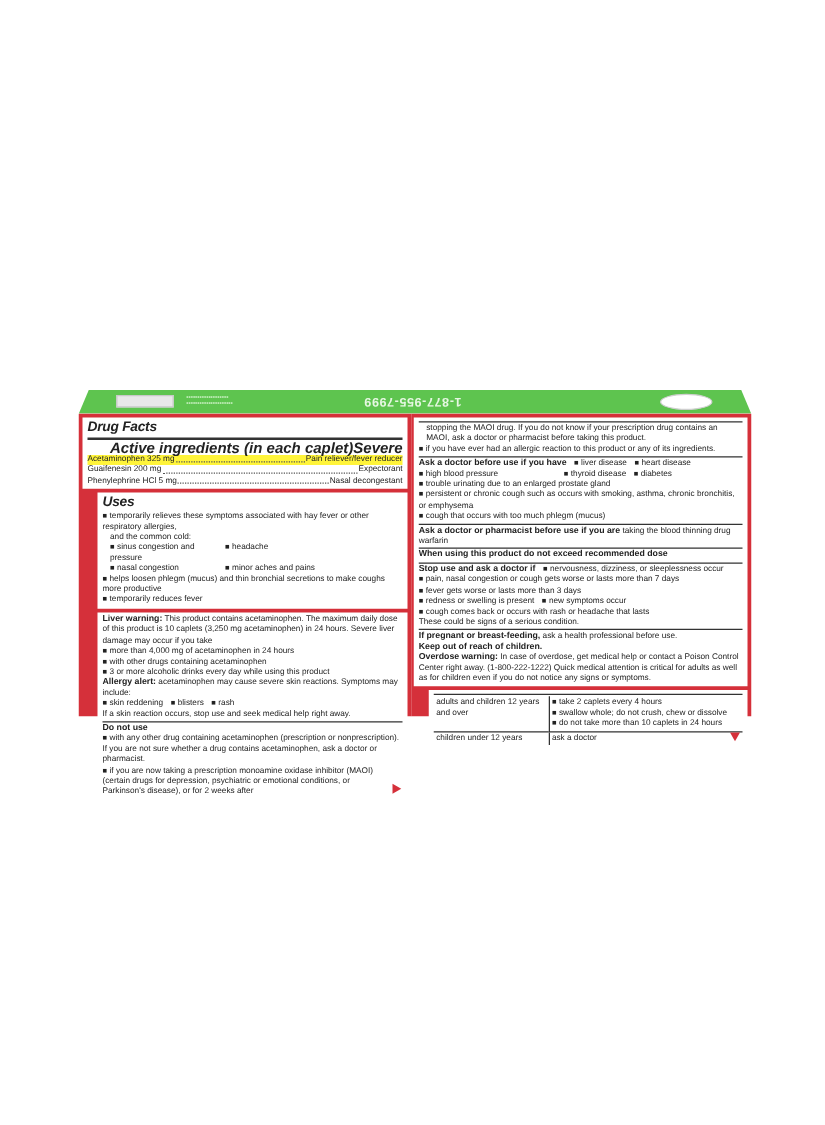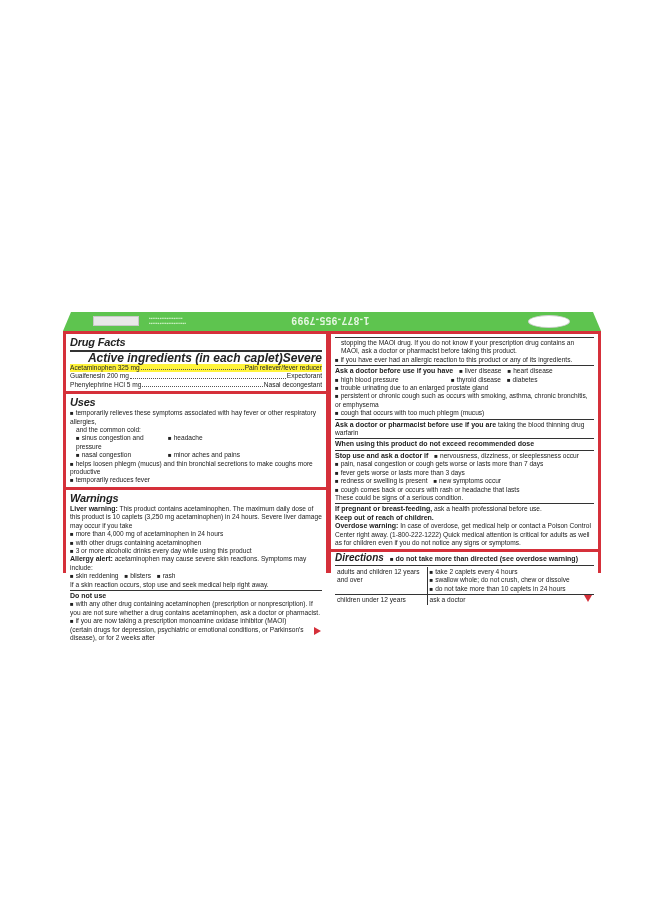--- a/index.html
+++ b/index.html
@@ -29,21 +29,21 @@
     background: #ffffff; border: 1px solid #cfcfcf;
   }
 
   .panel {
     position: absolute; top: 19px; height: 242px; background: #d5303a; padding: 3px;
   }
   .panel.left { left: 0; width: 266px; }
   .panel.right { left: 266px; width: 272px; padding-left: 2px; }
 
   .section { background: #ffffff; padding: 2px 4px; font-size: 6.6px; line-height: 8.4px; color: #222; }
-  .section + .section { margin-top: 3px; }
+  .section + .section { margin-top: 3px; margin-left: 12px; }
 
   .title-big { font-size: 11px; line-height: 13px; font-weight: bold; font-style: italic; letter-spacing: -0.2px; }
   .title-big .cont { font-weight: normal; font-style: normal; font-size: 9px; }
   .rule-thin { border-top: 1px solid #333; margin: 1px 0; }
   .rule-thick { border-top: 2px solid #333; margin: 1px 0; }
 
   .ai-head { display: flex; justify-content: flex-end; font-weight: bold; font-style: italic; font-size: 12px; line-height: 11px; }
   .ing-row { display: flex; align-items: flex-end; font-size: 6.6px; line-height: 8.4px; }
   .ing-row .dots { flex: 1; border-bottom: 1px dotted #555; margin: 0 1px 2px; }
   .ing-row.hl { background: #fff43a; }
@@ -110,21 +110,20 @@
         <span class="bul">sinus congestion and pressure</span>
         <span class="bul">headache</span>
         <span class="bul">nasal congestion</span>
         <span class="bul">minor aches and pains</span>
       </div>
       <div class="bul">helps loosen phlegm (mucus) and thin bronchial secretions to make coughs more productive</div>
       <div class="bul">temporarily reduces fever</div>
     </div>
 
     <div class="section" style="height:150px;position:relative;">
-      <div class="title-big">Warnings</div>
       <div><span class="b">Liver warning:</span> <span>This product contains acetaminophen. The maximum daily dose of this product is 10 caplets (3,250 mg acetaminophen) in 24 hours. Severe liver damage may occur if you take</span></div>
       <div class="bul">more than 4,000 mg of acetaminophen in 24 hours</div>
       <div class="bul">with other drugs containing acetaminophen</div>
       <div class="bul">3 or more alcoholic drinks every day while using this product</div>
       <div><span class="b">Allergy alert:</span> <span>acetaminophen may cause severe skin reactions. Symptoms may include:</span></div>
       <div class="row-flex">
         <span class="bul">skin reddening</span>
         <span class="bul">blisters</span>
         <span class="bul">rash</span>
       </div>
@@ -174,24 +173,20 @@
       </div>
       <div class="bul">cough comes back or occurs with rash or headache that lasts</div>
       <div>These could be signs of a serious condition.</div>
       <div class="rule-thin"></div>
       <div><span class="b">If pregnant or breast-feeding,</span> <span>ask a health professional before use.</span></div>
       <div class="b">Keep out of reach of children.</div>
       <div><span class="b">Overdose warning:</span> <span>In case of overdose, get medical help or contact a Poison Control Center right away. (1-800-222-1222) Quick medical attention is critical for adults as well as for children even if you do not notice any signs or symptoms.</span></div>
     </div>
 
     <div class="section" style="position:relative;">
-      <div class="dir-head">
-        <span class="t">Directions</span>
-        <span class="b bul">do not take more than directed (see overdose warning)</span>
-      </div>
       <div class="rule-thin"></div>
       <table class="dir-table">
         <tbody>
             <tr>
           <td>adults and children 12 years and over</td>
           <td>
             <div class="bul">take 2 caplets every 4 hours</div>
             <div class="bul">swallow whole; do not crush, chew or dissolve</div>
             <div class="bul">do not take more than 10 caplets in 24 hours</div>
           </td>

